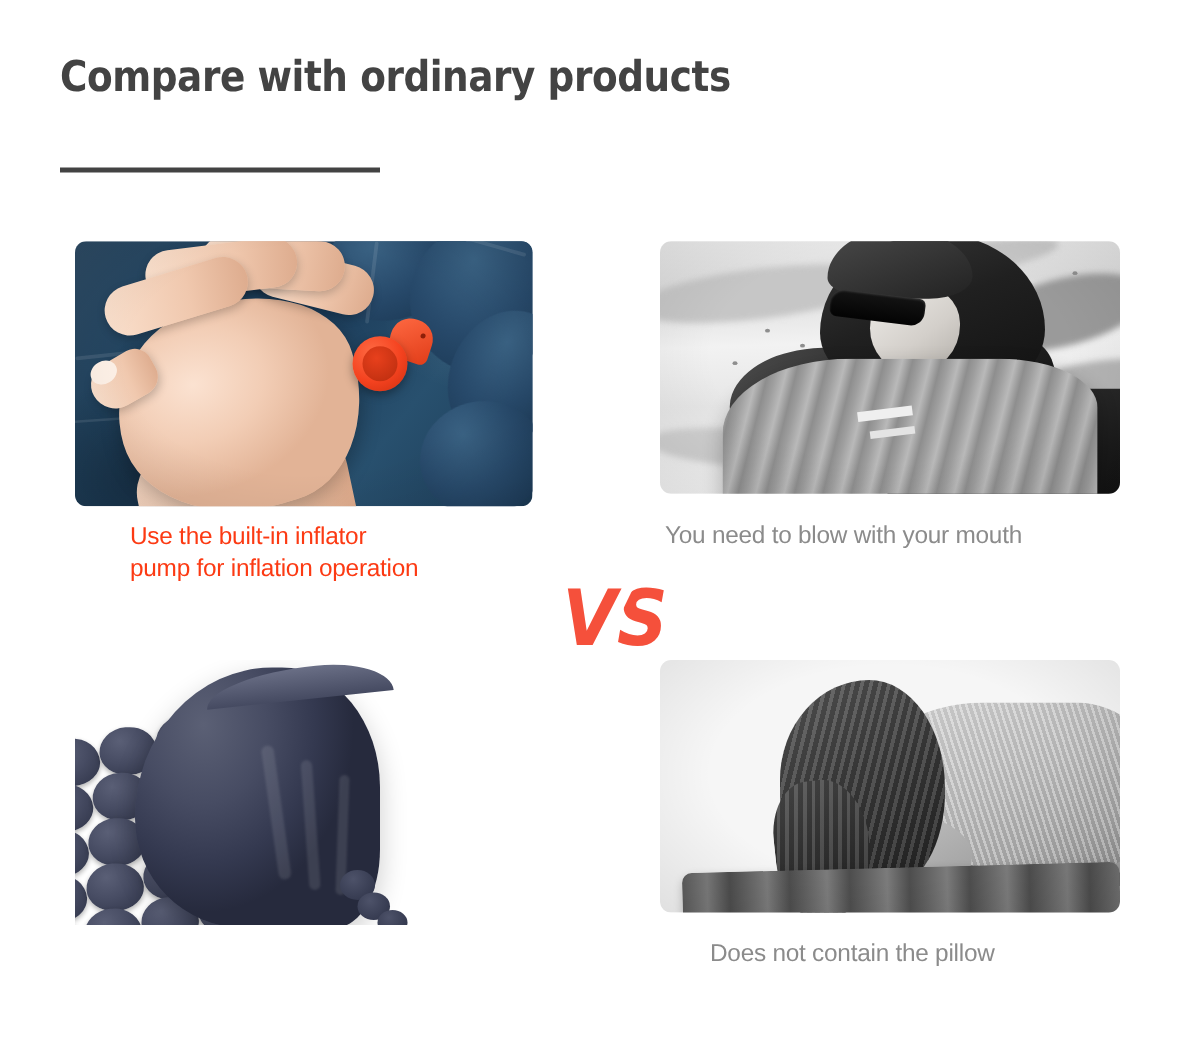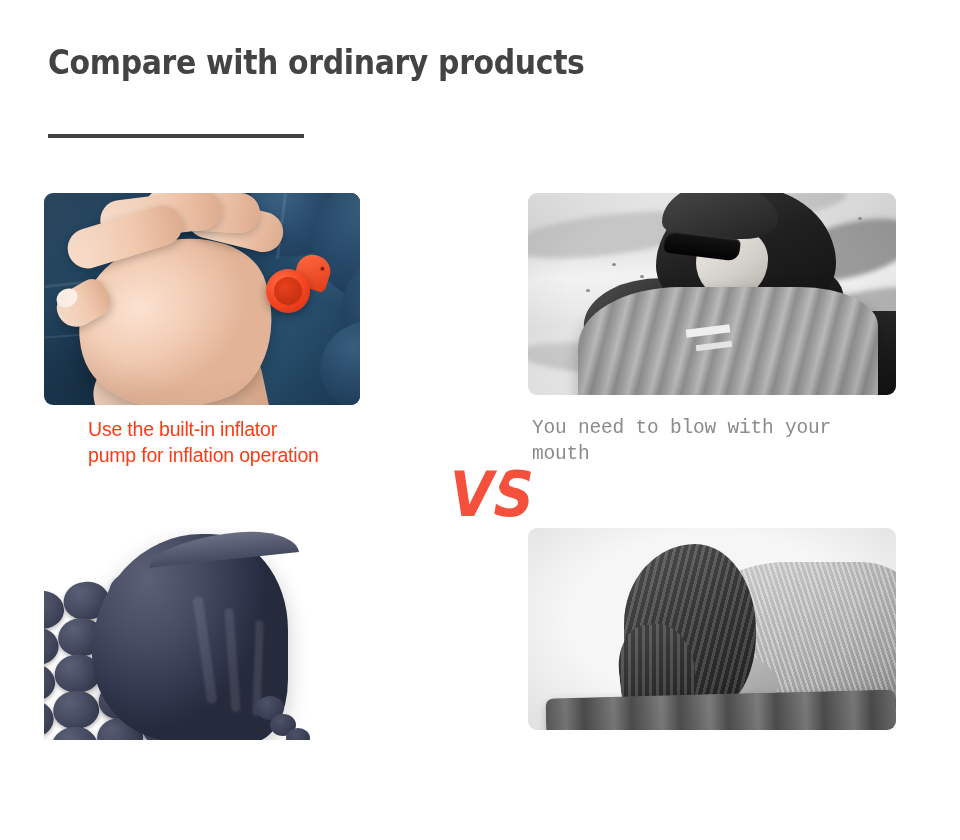--- a/index.html
+++ b/index.html
@@ -50,21 +50,21 @@
     left: 0;
     width: 960px;
   }
   .row-1 { top: 193px; }
   .row-2 { top: 528px; }
 
   .cell {
     position: absolute;
     top: 0;
   }
-  .cell-left  { left: 44px;  width: 316px; }
+  .cell-left  { left: 60px;  width: 366px; }
   .cell-right { left: 528px; width: 368px; }
 
   .photo {
     position: relative;
     width: 100%;
     border-radius: 9px;
     overflow: hidden;
   }
   .photo-tall { height: 212px; }
   .photo-short { height: 202px; }
@@ -74,21 +74,21 @@
   .caption {
     font-size: 19.5px;
     line-height: 26px;
     letter-spacing: -0.2px;
     white-space: pre-line;
   }
   .caption-accent { color: #FC3A13; }
   .caption-muted  { color: #8B8B8B; }
 
   .cap-r1-left  { position: absolute; left: 44px; top: 223px; }
-  .cap-r1-right { position: absolute; left: 4px;  top: 222px; font-family: Liberation Mono, monospace; }
+  .cap-r1-right { position: absolute; left: 4px;  top: 222px; }
   .cap-r2-left  { position: absolute; left: 44px; top: 227px; }
   .cap-r2-right { position: absolute; left: 40px; top: 222px; }
 
   
   .vs-badge {
     position: absolute;
     width: 90px;
     height: 76px;
   }
   .vs-r1 { left: 448px; top: 263px; }
@@ -635,17 +635,18 @@
         <div class="w-hip"></div>
         <div class="w-torso"></div>
         <div class="w-sleeve"></div>
         <div class="w-forearm"></div>
         <div class="w-head"></div>
         <div class="w-hand"></div>
         <div class="w-hair"></div>
         <div class="w-pony"></div>
         <div class="w-mat"></div>
       </div>
+      <div class="caption caption-muted cap-r2-right">Does not contain the pillow</div>
     </div>
 
   </div>
 
 </div>
 
 </body></html>

